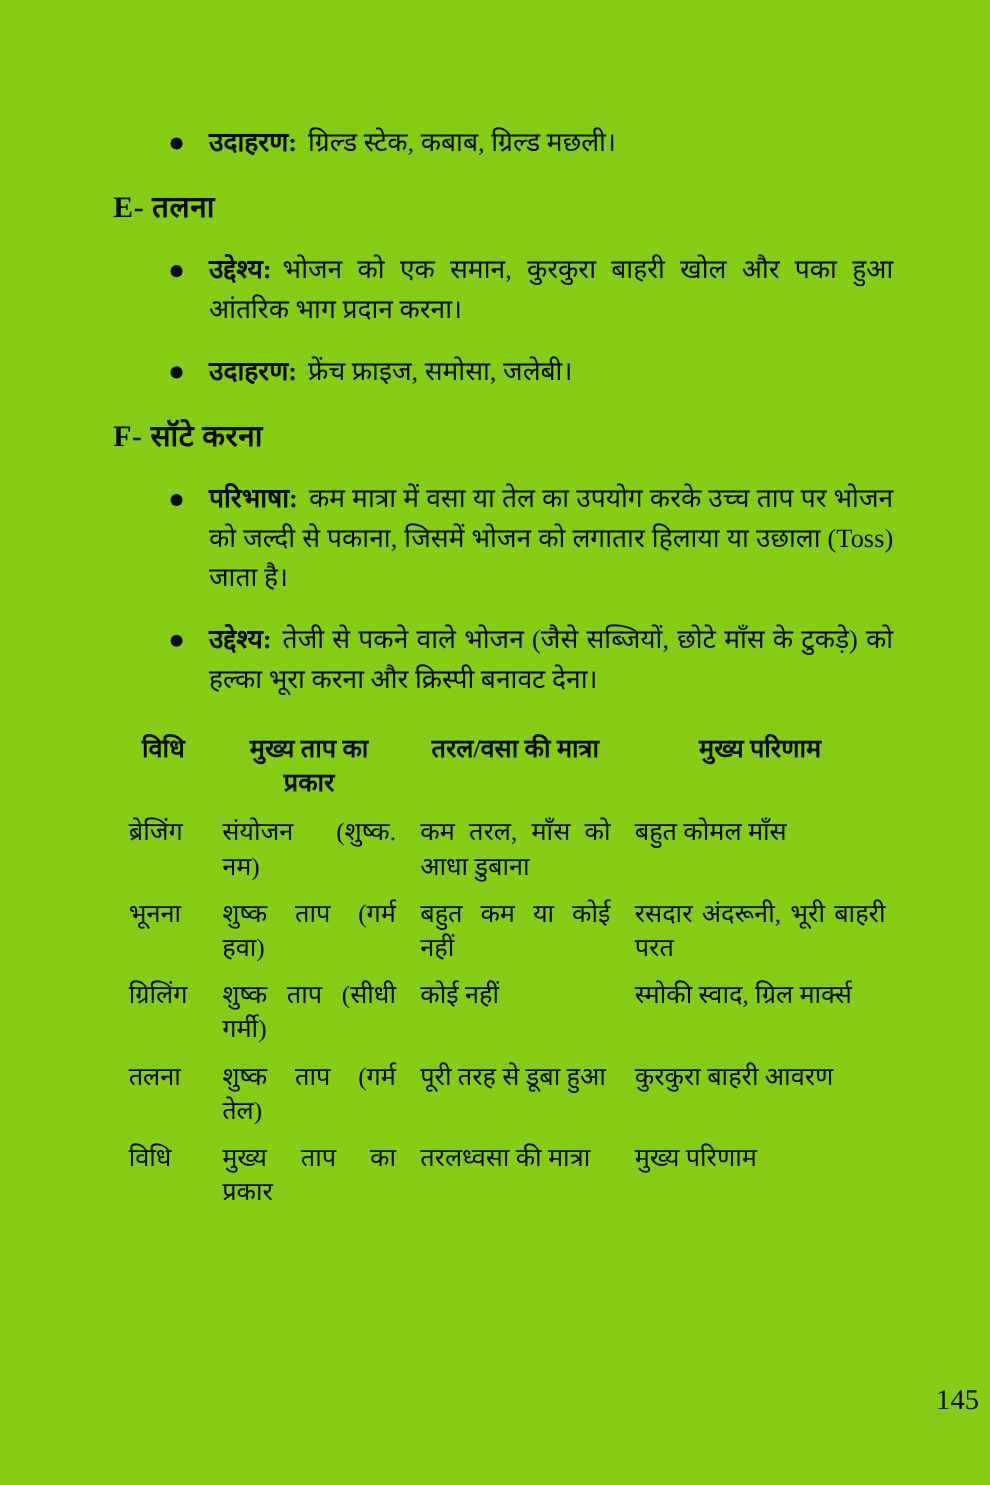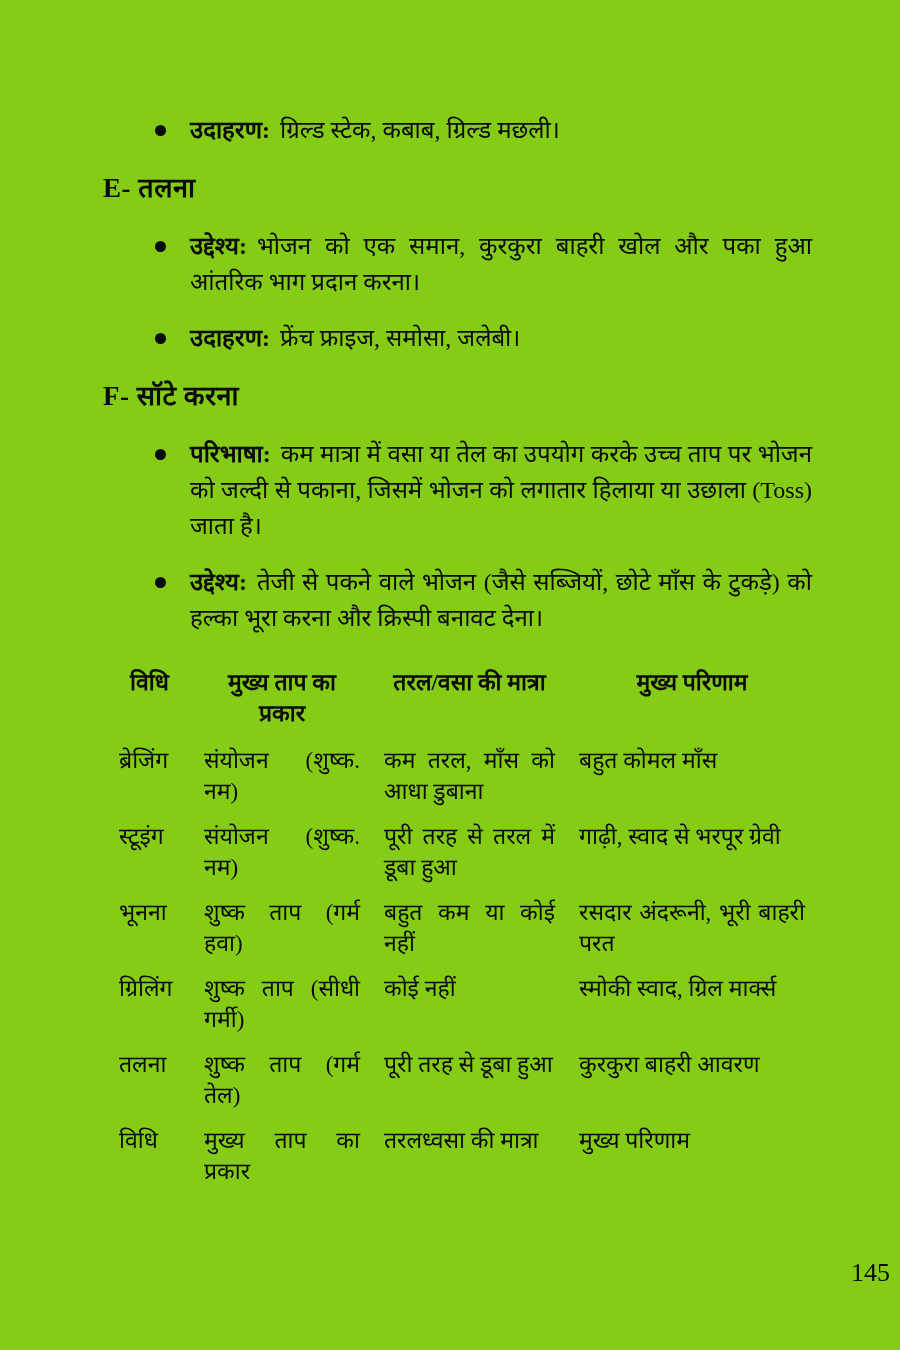--- a/index.html
+++ b/index.html
@@ -53,21 +53,21 @@
   
   table.methods {
     border-collapse: collapse;
     table-layout: fixed;
     width: 710px;
     margin-top: 14px;
     font-size: 23px;
     line-height: 31px;
   }
   table.methods th, table.methods td {
-    border: 8px solid #84cc16;
+    border: 6px solid #84cc16;
     vertical-align: top;
     padding: 3px 8px 3px 8px;
     overflow: hidden;
   }
   table.methods th {
     font-weight: bold;
     text-align: center;
     height: 64px;
   }
   table.methods td { height: 56px; }
@@ -140,26 +140,20 @@
       </tr>
     </thead>
     <tbody>
       <tr>
         <td class="c-method">ब्रेजिंग</td>
         <td class="c-just">संयोजन (शुष्क. नम)</td>
         <td class="c-just">कम तरल, माँस को आधा डुबाना</td>
         <td class="c-just">बहुत कोमल माँस</td>
       </tr>
       <tr>
-        <td class="c-method">स्टूइंग</td>
-        <td class="c-just">संयोजन (शुष्क. नम)</td>
-        <td class="c-just">पूरी तरह से तरल में डूबा हुआ</td>
-        <td class="c-just">गाढ़ी, स्वाद से भरपूर ग्रेवी</td>
-      </tr>
-      <tr>
         <td class="c-method">भूनना</td>
         <td class="c-just">शुष्क ताप (गर्म हवा)</td>
         <td class="c-just">बहुत कम या कोई नहीं</td>
         <td class="c-just">रसदार अंदरूनी, भूरी बाहरी परत</td>
       </tr>
       <tr>
         <td class="c-method">ग्रिलिंग</td>
         <td class="c-just">शुष्क ताप (सीधी गर्मी)</td>
         <td class="c-just">कोई नहीं</td>
         <td class="c-just">स्मोकी स्वाद, ग्रिल मार्क्स</td>

